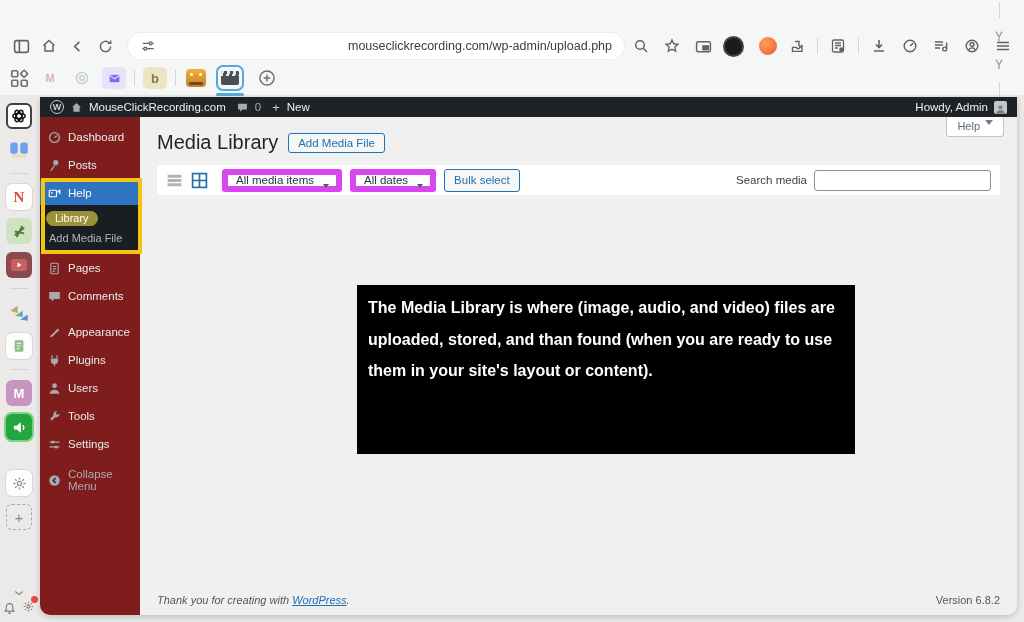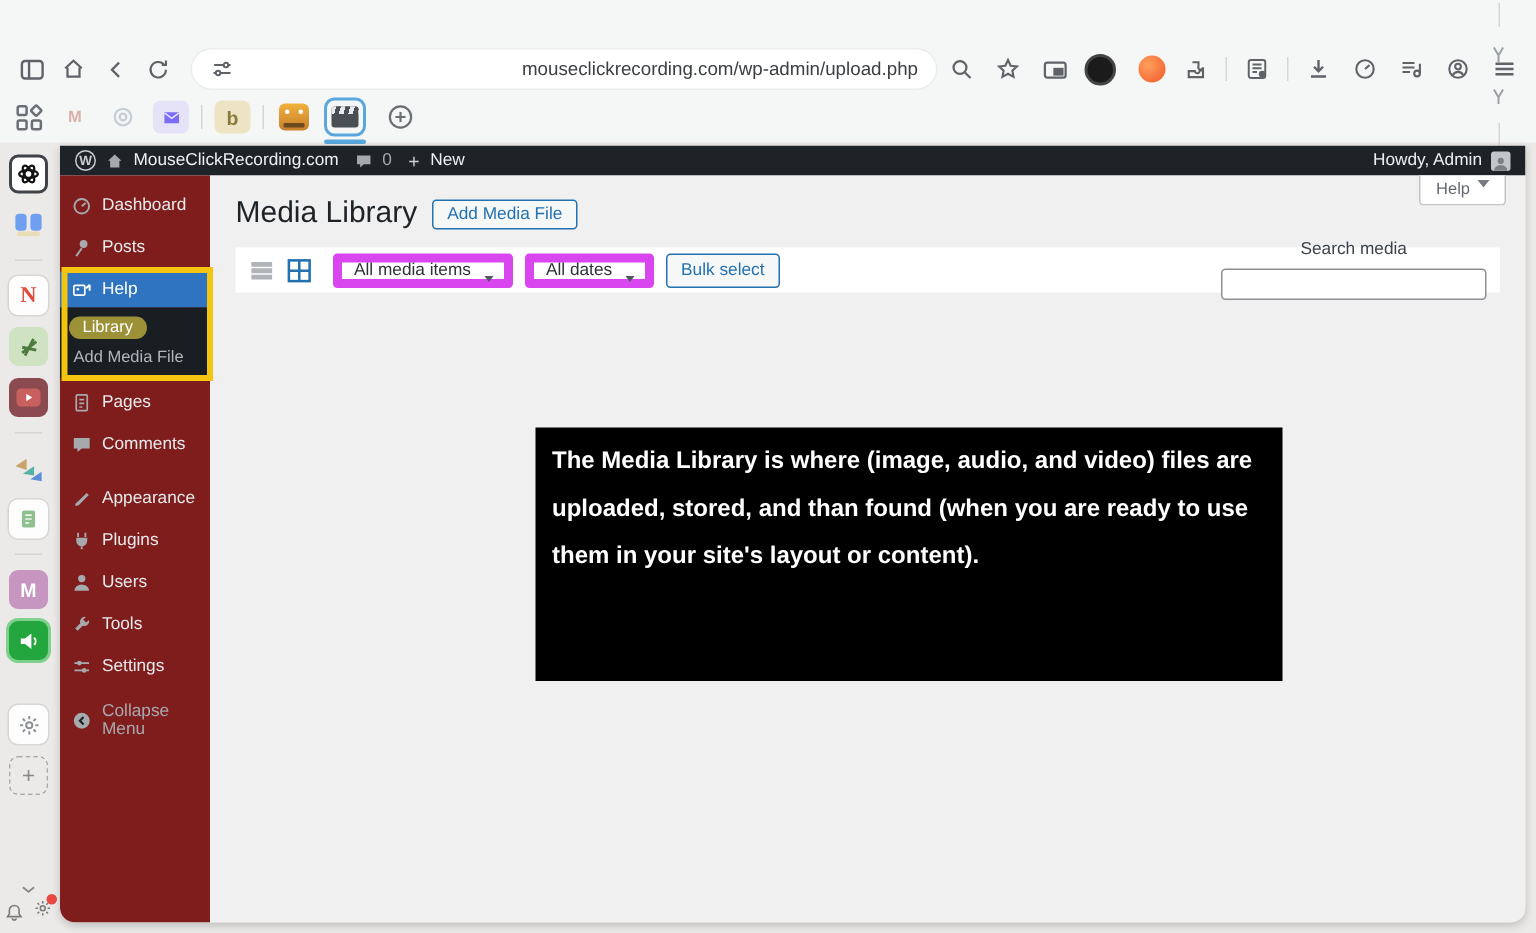--- a/index.html
+++ b/index.html
@@ -77,21 +77,21 @@
   .titlerow { display:flex; align-items:center; gap:10px; margin:14px 0 0 17px; }
   .page-title { font-size:20px; font-weight:400; color:#1d2327; }
   .btn-outline { border:1px solid #2271b1; color:#2271b1; background:#f6f7f7; border-radius:3px; font-size:11.5px; padding:3px 9px; cursor:pointer; white-space:nowrap; }
   .toolbar { margin:11px 17px 0; background:#fff; height:30px; display:flex; align-items:center; padding:0 9px; gap:8px; }
   .view-ic { width:17px; height:17px; display:flex; cursor:pointer; }
   .wsel { position:relative; height:23px; border:6px solid #d946ef; border-radius:3px; background:#fff; color:#2c3338;
           font-size:11.5px; display:flex; align-items:flex-end; padding:0 22px 0 8px; cursor:pointer; }
   .wsel::after { content:""; position:absolute; right:7px; top:9px; width:0; height:0;
           border-left:3.5px solid transparent; border-right:3.5px solid transparent; border-top:4.5px solid #50575e; }
   .bulk-btn { height:23px; display:flex; align-items:center; }
-  .search-group { margin-left:auto; display:flex; align-items:center; gap:7px;flex-direction:column; }
+  .search-group { margin-left:auto; display:flex; align-items:center; gap:7px; }
   .search-label { font-size:11.5px; color:#3c434a; }
   .search-input { width:177px; height:21px; border:1px solid #8c8f94; border-radius:3px; background:#fff; font-size:11px; padding:0 5px; }
   .overlay-note { position:absolute; left:217px; top:168px; width:498px; min-height:169px; background:#000; color:#fff;
           font-weight:bold; font-size:16px; line-height:31.5px; padding:7px 11px; }
   .wfooter { position:absolute; left:17px; right:17px; bottom:9px; display:flex; justify-content:space-between; font-size:11px; color:#50575e; }
   .thanks { font-style:italic; }
   .thanks a { color:#2271b1; }
   .version { color:#50575e; }
 </style>
 </head>
@@ -536,16 +536,23 @@
             </span>
           <button class="btn-outline bulk-btn">Bulk select</button>
           <span class="search-group">
             <span class="search-label">Search media</span>
             <input class="search-input" type="text" style="">
           </span>
         </div>
 
         <div class="overlay-note">The Media Library is where (image, audio, and video) files are uploaded, stored, and than found (when you are ready to use them in your site's layout or content).</div>
 
+        <div class="wfooter">
+          <span class="thanks">
+            <span>Thank you for creating with</span>
+            <a href="#">WordPress</a><span>.</span>
+          </span>
+          <span class="version">Version 6.8.2</span>
+        </div>
       </div>
     </div>
   </div>
 </div>
 
 </body></html>

